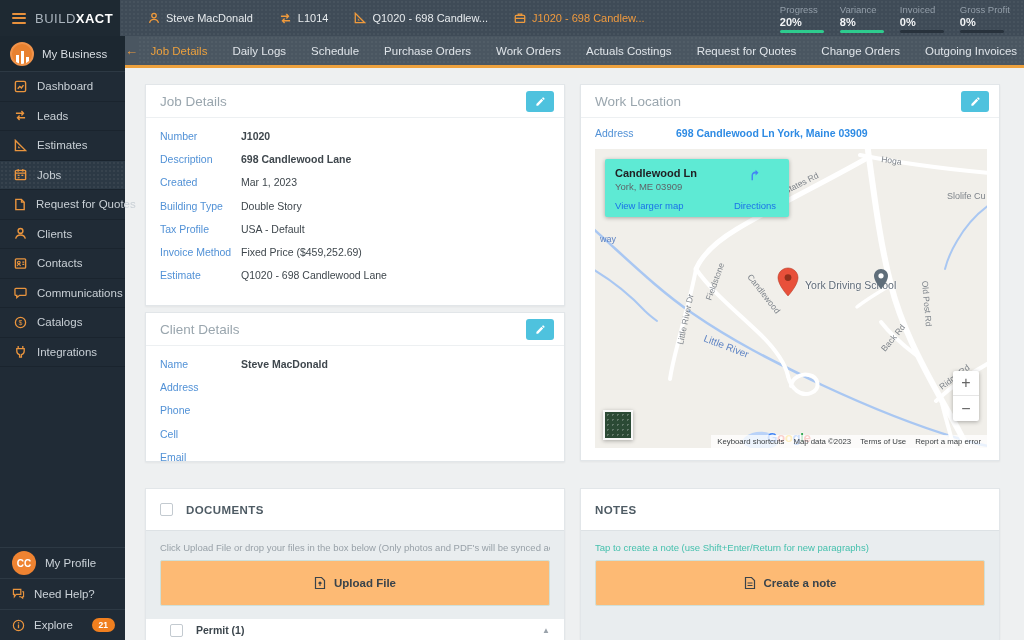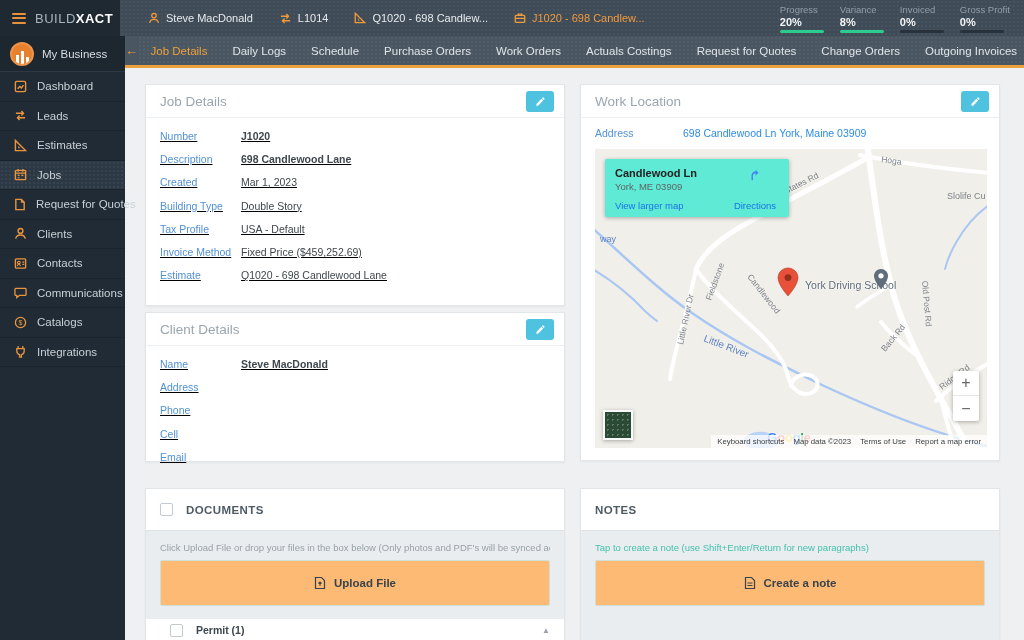--- a/index.html
+++ b/index.html
@@ -57,26 +57,26 @@
   .badge { position:absolute; right:10px; background:#f07f1f; color:#fff; font-size:8.5px; font-weight:bold;
     padding:2px 7px; border-radius:8px; }
 
   
   .content { position:absolute; left:125px; top:68px; width:899px; height:572px; background:#eef0f1; overflow:hidden; }
   .card { position:absolute; background:#fff; border:1px solid #e2e6e9; box-shadow:0 1px 2px rgba(0,0,0,.05); }
   .card-head { height:33px; display:flex; align-items:center; padding:0 14px; border-bottom:1px solid #edf0f2; position:relative; }
   .card-title { font-size:13.5px; color:#9aa6ae; }
   .edit-btn { position:absolute; right:10px; top:6px; width:28px; height:21px; background:#4ec2de; border-radius:3px;
     display:flex; align-items:center; justify-content:center; cursor:pointer; }
-  .rows { padding-top:6px;text-decoration:underline; }
+  .rows { padding-top:6px; }
   .frow { height:23.3px; display:flex; align-items:center; padding-left:14px; }
   .flabel { width:81px; font-size:10.5px; color:#5191d6; flex:none; }
   .fvalue { font-size:10.5px; color:#3f474d; }
   .fvalue.bold { font-weight:bold; }
-  .link { color:#2e8be4; font-weight:normal; cursor:pointer;margin-left:7px; }
+  .link { color:#2e8be4; font-weight:bold; cursor:pointer; }
 
   #job-details { left:20px; top:16px; width:420px; height:222px; }
   #client-details { left:20px; top:244px; width:420px; height:150px; }
   #work-location { left:455px; top:16px; width:420px; height:377px; }
   #documents { left:20px; top:420px; width:420px; height:152px; }
   #notes { left:455px; top:420px; width:420px; height:152px; }
 
   
   .sec-head { height:41px; display:flex; align-items:center; gap:13px; padding:0 14px; }
   .sec-title { font-size:11.5px; font-weight:bold; letter-spacing:.4px; color:#4e5b64; }
@@ -296,20 +296,41 @@
           </svg>
         <span>Catalogs</span>
       </div>
       <div class="item">
         <svg width="13" height="13" viewBox="0 0 14 14">
             <path d="M4.5 1v3M9.5 1v3M3 4h8v2.5a4 4 0 0 1-3 3.9V13H6v-2.6a4 4 0 0 1-3-3.9z" fill="none" stroke="#ea953e" stroke-width="1.4"></path>
           </svg>
         <span>Integrations</span>
       </div>
     </nav>
+    <div class="side-footer">
+      <div class="foot-row">
+        <span class="avatar">CC</span>
+        <span>My Profile</span>
+      </div>
+      <div class="foot-row">
+        <svg width="13" height="12" viewBox="0 0 14 13">
+            <path d="M1.5 1.5h8v5.5h-5L2.5 9.5V7h-1z" fill="none" stroke="#ea953e" stroke-width="1.3"></path>
+            <path d="M11 4h1.5v5.5h-1V11l-2-1.5H7.5" fill="none" stroke="#ea953e" stroke-width="1.2"></path>
+          </svg>
+        <span>Need Help?</span>
+      </div>
+      <div class="foot-row">
+        <svg width="13" height="13" viewBox="0 0 14 14">
+            <circle cx="7" cy="7" r="5.5" fill="none" stroke="#ea953e" stroke-width="1.3"></circle>
+            <path d="M7 6v4M7 3.6v1.2" stroke="#ea953e" stroke-width="1.4"></path>
+          </svg>
+        <span>Explore</span>
+        <span class="badge">21</span>
+      </div>
+    </div>
   </aside>
 
   <main class="content">
 
     <section class="card" id="job-details">
       <div class="card-head">
         <span class="card-title">Job Details</span>
         <span class="edit-btn">
           <svg width="11" height="11" viewBox="0 0 24 24">
               <path fill="#fff" d="M3 17.25V21h3.75L17.81 9.94l-3.75-3.75L3 17.25zM20.71 7.04c.39-.39.39-1.02 0-1.41l-2.34-2.34c-.39-.39-1.02-.39-1.41 0l-1.83 1.83 3.75 3.75 1.83-1.83z"></path>

